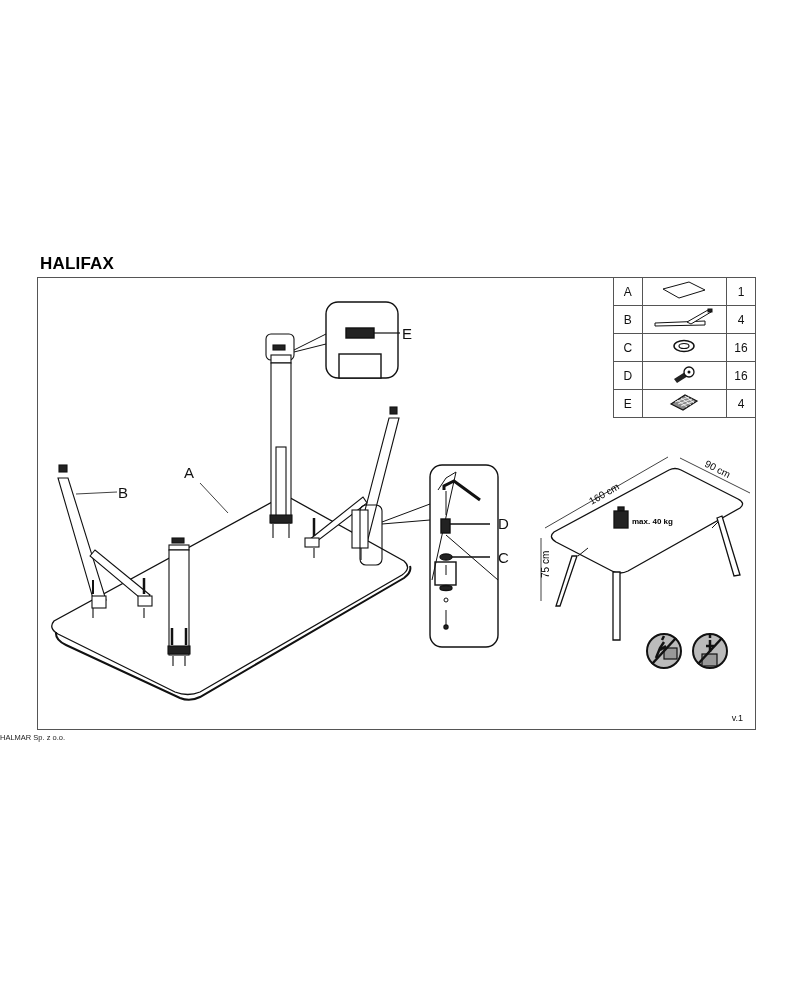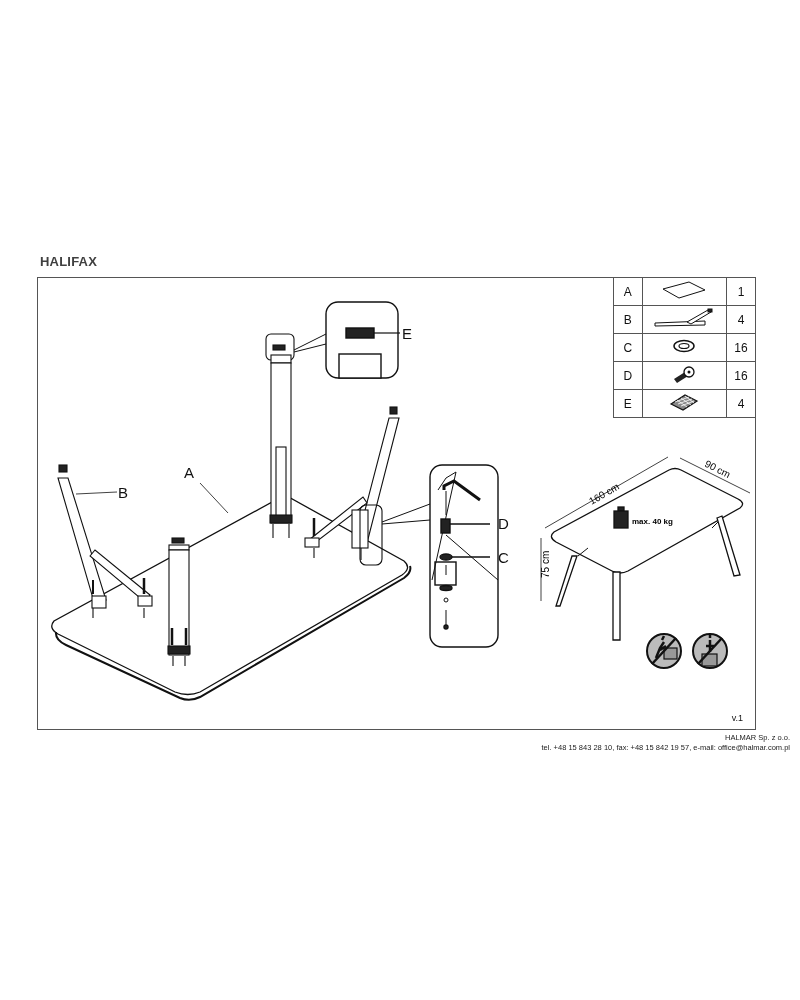--- a/index.html
+++ b/index.html
@@ -1,26 +1,26 @@
 <!DOCTYPE html>
 <html><head>
   <meta charset="utf-8">
   <style>
     html, body { margin: 0; padding: 0; background: #ffffff; }
     body { width: 800px; height: 1000px; position: relative; overflow: hidden; font-family: "Liberation Sans", sans-serif; color: #111; }
-    .title { position: absolute; left: 40px; top: 254px; font-size: 13px; font-weight: bold; letter-spacing: 0.2px; color: #404040; text-align: right; }
+    .title { position: absolute; left: 40px; top: 254px; font-size: 17px; font-weight: bold; letter-spacing: 0.2px; color: #000000; text-align: right; }
     .frame { position: absolute; left: 37px; top: 277px; width: 719px; height: 453px; border: 1px solid #555; box-sizing: border-box; }
     svg.drawing { position: absolute; left: 0; top: 0; width: 800px; height: 1000px; }
     .parts-table { position: absolute; left: 613px; top: 277px; width: 143px; border-collapse: collapse; font-size: 12px; }
     .parts-table td { border: 1px solid #555; height: 27px; padding: 0; text-align: center; vertical-align: middle; }
     .parts-table td.letter { width: 29px; }
     .parts-table td.icon { width: 85px; }
     .parts-table td.qty { width: 29px; }
     .version { position: absolute; right: 57px; top: 713px; font-size: 9px; font-weight: normal; }
-    .footer { position: absolute; left: 0; top: 733px; width: 790px; text-align: right; font-size: 7.5px; line-height: 10px; color: #222; }
+    .footer { position: absolute; left: 0; top: 733px; width: 790px; text-align: left; font-size: 7.5px; line-height: 10px; color: #222; }
     .lbl { position: absolute; font-size: 15px; color: #111; }
   </style>
 </head>
 <body>
 
 <div class="title">HALIFAX</div>
 <div class="frame"></div>
 
 <svg class="drawing" viewBox="0 0 800 1000" xmlns="http://www.w3.org/2000/svg">
 
@@ -204,14 +204,13 @@
     </td>
     <td class="qty">4</td>
   </tr>
 </tbody>
   </table>
 
 <div class="version">v.1</div>
 
 <div class="footer">
   <div>HALMAR Sp. z o.o.</div>
-  <div>tel. +48 15 843 28 10, fax: +48 15 842 19 57, e-mail: office@halmar.com.pl</div>
 </div>
 
 </body></html>

